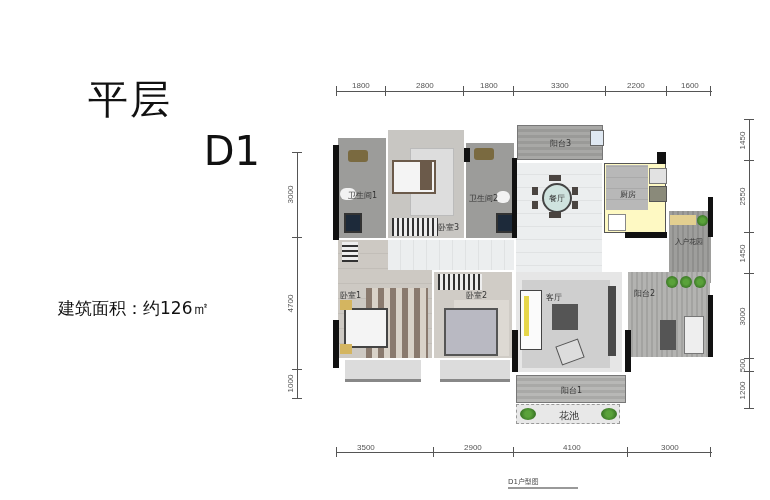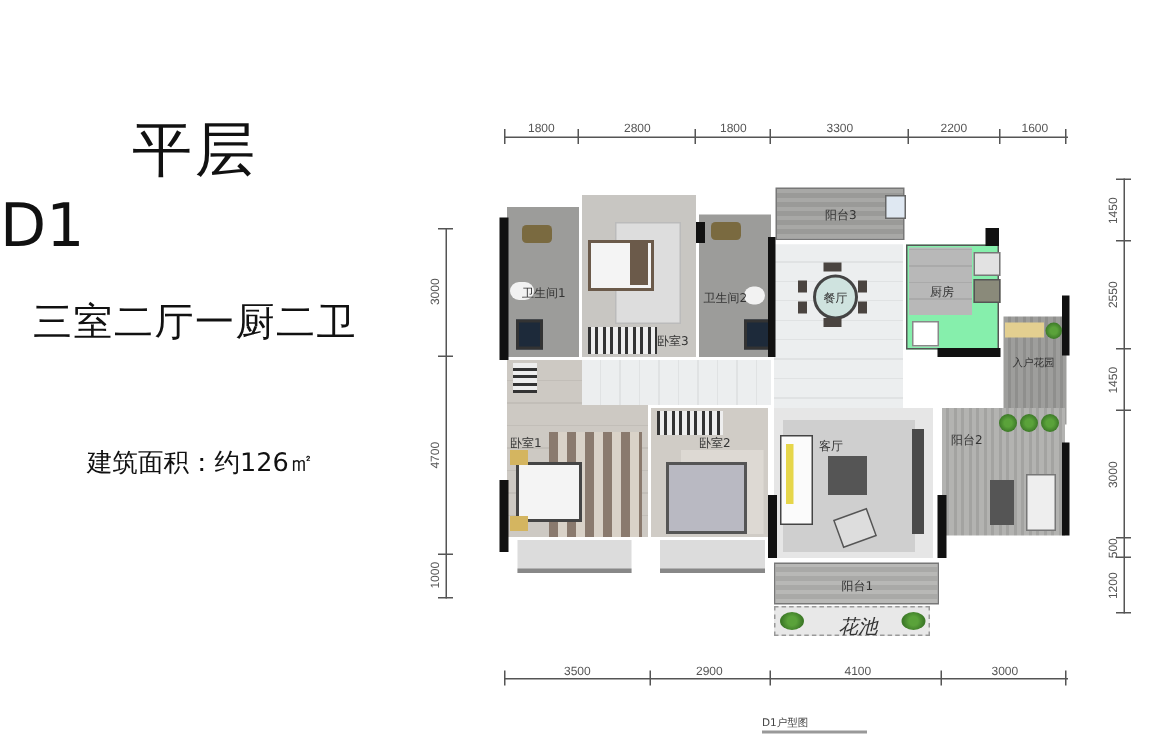--- a/index.html
+++ b/index.html
@@ -1,19 +1,19 @@
 <!DOCTYPE html>
 <html><head>
 <meta charset="utf-8">
 <style>
   html, body { margin:0; padding:0; }
   body { width:770px; height:500px; background:#ffffff; position:relative; overflow:hidden; font-family:"DejaVu Sans", sans-serif; color:#111; }
   .title-block { position:absolute; left:0; top:0; width:300px; height:380px; }
   .t1 { position:absolute; left:0; width:260px; text-align:center; top:72px; font-size:40px; font-weight:normal; letter-spacing:2px; }
-  .t2 { position:absolute; left:0; width:260px; text-align:left; top:128px; font-size:40px; }
+  .t2 { position:absolute; left:0; width:260px; text-align:right; top:128px; font-size:40px; }
   .t3 { position:absolute; left:22px; top:197px; font-size:26px; letter-spacing:1px; }
   .t4 { position:absolute; left:58px; top:297px; font-size:17px; }
 
   .dim { position:absolute; font-family:"Liberation Sans", sans-serif; font-size:8px; color:#555; }
   .hline { position:absolute; height:1px; background:#555; }
   .vline { position:absolute; width:1px; background:#555; }
   .tick-v { position:absolute; width:1px; height:10px; background:#555; }
   .tick-h { position:absolute; height:1px; width:10px; background:#555; }
   .vtext { position:absolute; font-family:"Liberation Sans", sans-serif; font-size:8px; color:#555; transform:rotate(-90deg); transform-origin:center; width:30px; text-align:center; }
 
@@ -24,21 +24,20 @@
   .bed { position:absolute; background:#f4f4f4; border:2px solid #6b5a4a; }
   .bedcover { position:absolute; background:#6b5a4a; }
   .plant { position:absolute; background:radial-gradient(circle,#5aa23a 30%,#3d7a28 70%); border-radius:50%; }
 </style>
 </head>
 <body>
 
 <div class="title-block">
   <div class="t1">平层</div>
   <div class="t2">D1</div>
-  <div class="t3">三室二厅一厨二卫</div>
   <div class="t4">建筑面积：约126㎡</div>
 </div>
 
 <div>
   <div class="hline" style="left:336px; top:91px; width:376px;"></div>
   <div class="tick-v" style="left:336px; top:86px;"></div>
   <div class="tick-v" style="left:385px; top:86px;"></div>
   <div class="tick-v" style="left:463px; top:86px;"></div>
   <div class="tick-v" style="left:513px; top:86px;"></div>
   <div class="tick-v" style="left:605px; top:86px;"></div>
@@ -52,21 +51,21 @@
   <div class="dim" style="left:681px; top:81px;">1600</div>
 </div>
 
 <div>
   <div class="hline" style="left:336px; top:452px; width:376px;"></div>
   <div class="tick-v" style="left:336px; top:447px;"></div>
   <div class="tick-v" style="left:433px; top:447px;"></div>
   <div class="tick-v" style="left:513px; top:447px;"></div>
   <div class="tick-v" style="left:627px; top:447px;"></div>
   <div class="tick-v" style="left:710px; top:447px;"></div>
-  <div class="dim" style="left:376px; top:443px;">3500</div>
+  <div class="dim" style="left:357px; top:443px;">3500</div>
   <div class="dim" style="left:464px; top:443px;">2900</div>
   <div class="dim" style="left:563px; top:443px;">4100</div>
   <div class="dim" style="left:661px; top:443px;">3000</div>
 </div>
 
 <div>
   <div class="vline" style="left:297px; top:152px; height:247px;"></div>
   <div class="tick-h" style="left:292px; top:152px;"></div>
   <div class="tick-h" style="left:292px; top:237px;"></div>
   <div class="tick-h" style="left:292px; top:369px;"></div>
@@ -129,21 +128,21 @@
     <div style="position:absolute; left:33px; top:12px; width:12px; height:6px; background:#4a4440;"></div>
     <div style="position:absolute; left:33px; top:49px; width:12px; height:6px; background:#4a4440;"></div>
     <div style="position:absolute; left:16px; top:24px; width:6px; height:8px; background:#4a4440;"></div>
     <div style="position:absolute; left:56px; top:24px; width:6px; height:8px; background:#4a4440;"></div>
     <div style="position:absolute; left:16px; top:38px; width:6px; height:8px; background:#4a4440;"></div>
     <div style="position:absolute; left:56px; top:38px; width:6px; height:8px; background:#4a4440;"></div>
     <div class="lbl" style="left:33px; top:30px;">餐厅</div>
   </div>
   <div class="wall" style="left:512px; top:158px; width:5px; height:80px;"></div>
 
-  <div class="room" style="left:604px; top:163px; width:62px; height:70px; background:#86efac; border:1px solid #555;">
+  <div class="room" style="left:604px; top:163px; width:62px; height:70px; background:#fef9c3; border:1px solid #555;">
     <div style="position:absolute; left:1px; top:1px; width:42px; height:45px; background:repeating-linear-gradient(0deg,#b8b8b8 0 10px,#aaa 10px 11px);"></div>
     <div style="position:absolute; left:44px; top:4px; width:16px; height:14px; background:#e2e2e2; border:1px solid #777;"></div>
     <div style="position:absolute; left:44px; top:22px; width:16px; height:14px; background:#8a8a7a; border:1px solid #555;"></div>
     <div style="position:absolute; left:3px; top:50px; width:16px; height:15px; background:#fff; border:1px solid #888;"></div>
     <div class="lbl" style="left:15px; top:25px;">厨房</div>
   </div>
   <div class="wall" style="left:625px; top:232px; width:42px; height:6px;"></div>
   <div class="wall" style="left:657px; top:152px; width:9px; height:12px;"></div>
 
   <div class="room" style="left:669px; top:197px; width:42px; height:72px; background:repeating-linear-gradient(90deg,#9e9e9c 0 3px,#8f8f8d 3px 5px);margin-top:14px;">
@@ -198,17 +197,17 @@
   <div class="room" style="left:345px; top:360px; width:76px; height:22px; background:#dcdcdc; border-bottom:3px solid #888;"></div>
   <div class="room" style="left:440px; top:360px; width:70px; height:22px; background:#dcdcdc; border-bottom:3px solid #888;"></div>
 
   <div class="room" style="left:516px; top:375px; width:110px; height:28px; background:repeating-linear-gradient(0deg,#b8b8b6 0 3px,#a9a9a7 3px 6px); border:1px solid #777;">
     <div class="lbl" style="left:44px; top:9px;">阳台1</div>
   </div>
 
   <div class="room" style="left:516px; top:404px; width:104px; height:20px; background:#e8e8e8; border:1px dashed #999;">
     <div class="plant" style="left:3px; top:3px; width:16px; height:12px;"></div>
     <div class="plant" style="left:84px; top:3px; width:16px; height:12px;"></div>
-    <div class="lbl" style="left:42px; top:4px; font-size:13px;font-style:italic;">花池</div>
+    <div class="lbl" style="left:42px; top:4px; font-size:10px;">花池</div>
   </div>
 
   <div class="caption">D1户型图</div>
 </div>
 
 </body></html>

